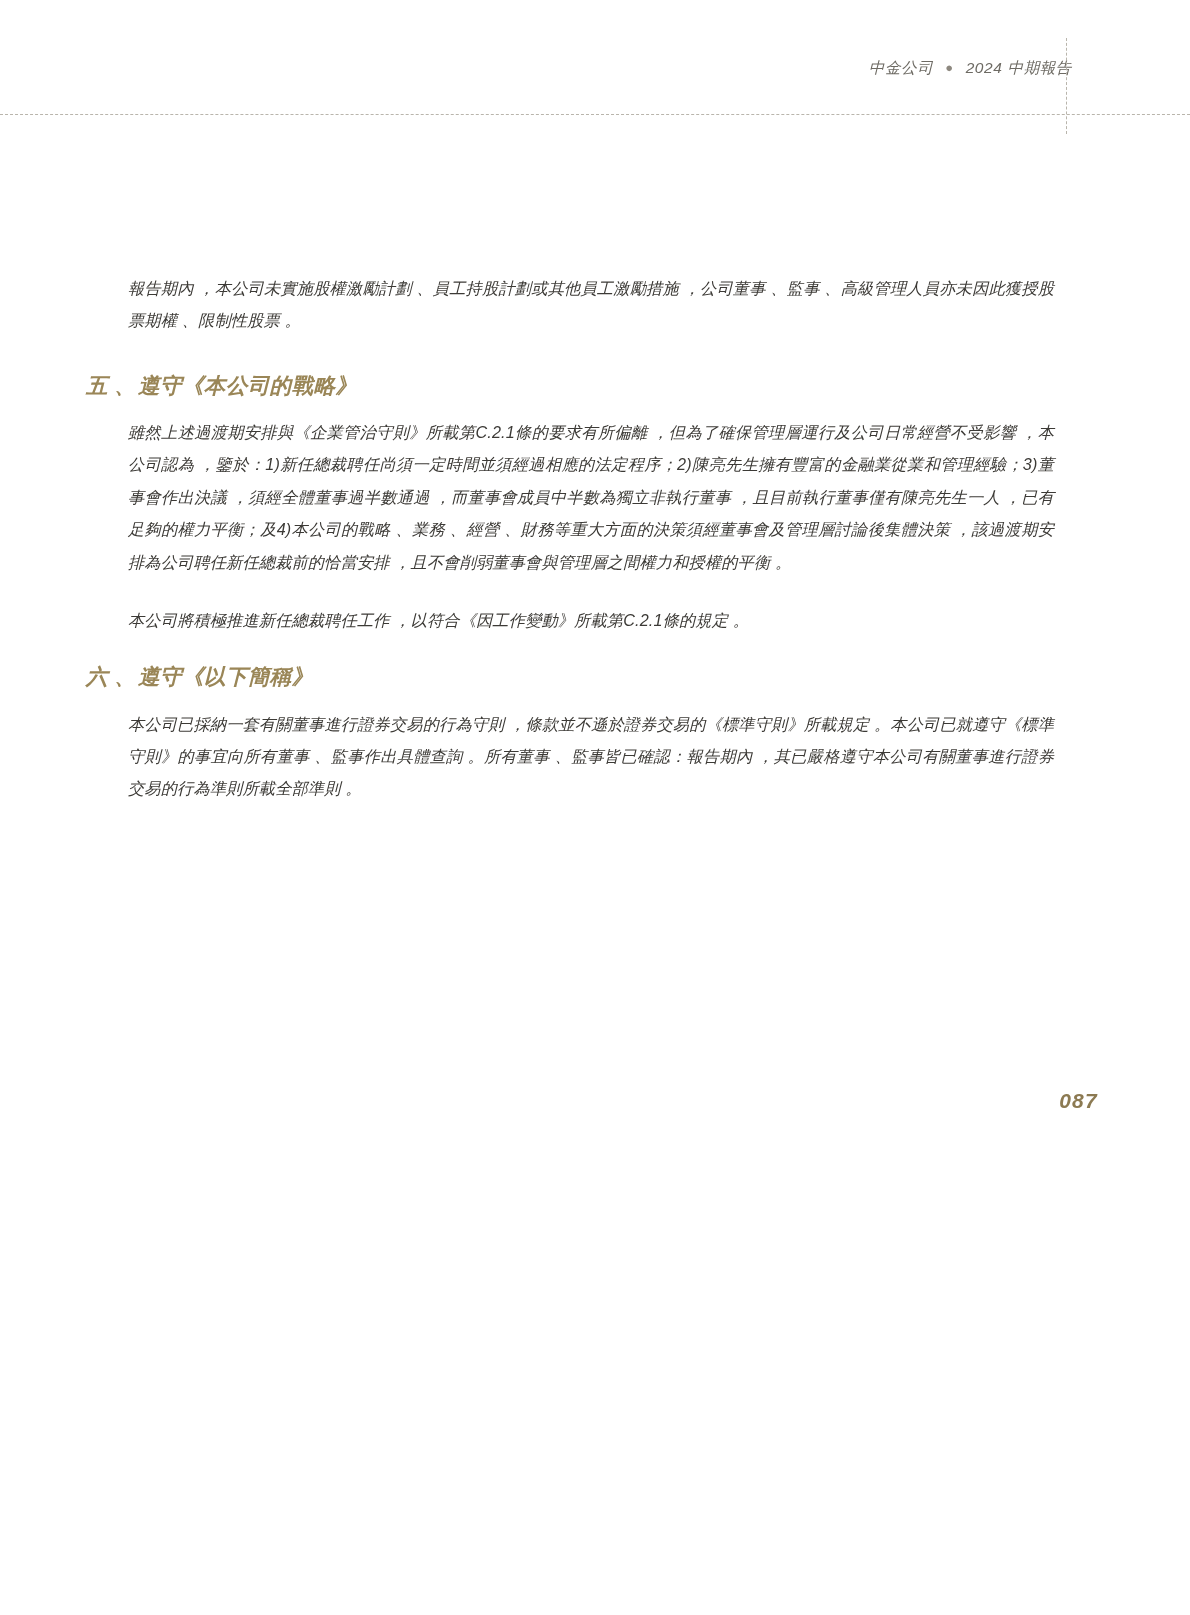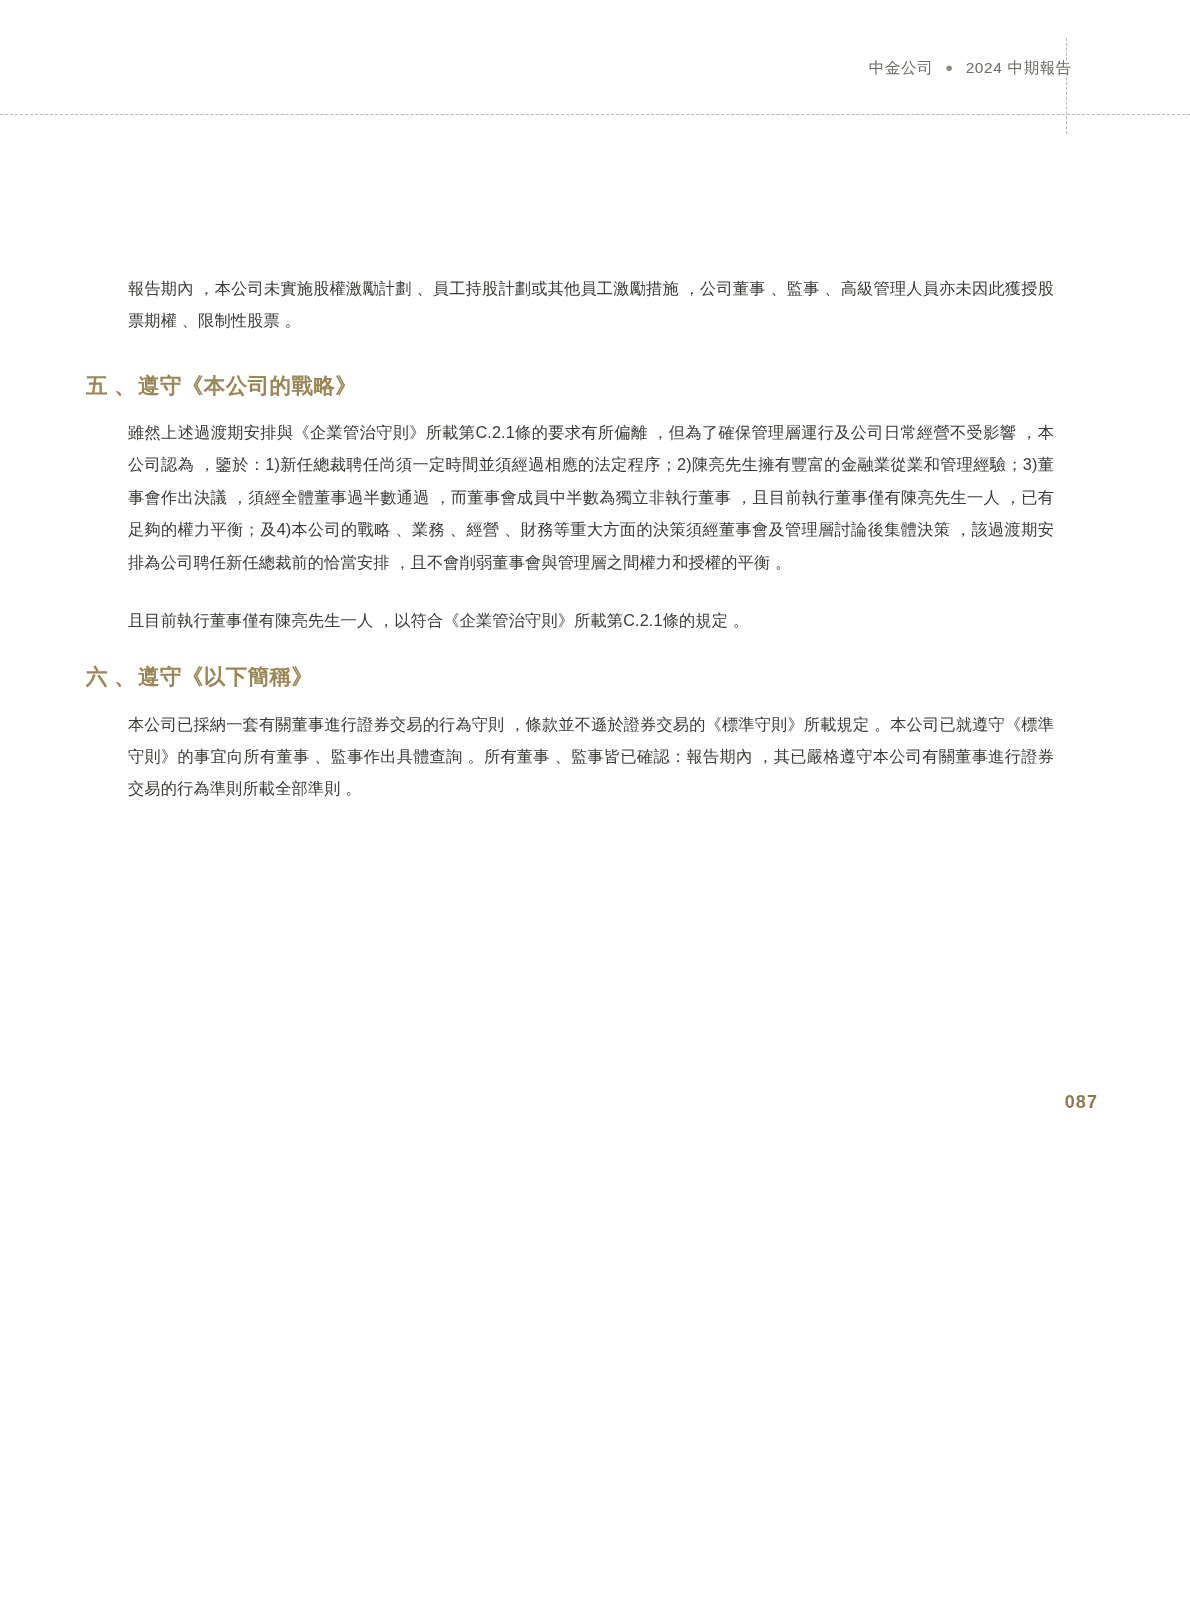--- a/index.html
+++ b/index.html
@@ -11,20 +11,21 @@
     font-family: "Liberation Sans", "DejaVu Sans", sans-serif;
     color: #3a3a38;
   }
   .page {
     position: relative;
     width: 1190px;
     height: 1191px;
     background: #ffffff;
     overflow: hidden;
     box-sizing: border-box;
+    font-style: italic;
   }
 
   
   .running-head {
     position: absolute;
     top: 58px;
     right: 118px;
     font-size: 15.5px;
     letter-spacing: 0.04em;
     color: #6d6a63;
@@ -96,21 +97,21 @@
   }
 
   .gap-lg { height: 34px; }
   .gap-md { height: 26px; }
 
   
   .page-number {
     position: absolute;
     right: 92px;
     bottom: 78px;
-    font-size: 18px;
+    font-size: 21px;
     font-weight: 700;
     color: #8c7a52;
     letter-spacing: 0.06em;
   }
 </style>
 </head>
 <body>
 
 <div class="page">
 
@@ -129,21 +130,21 @@
       <p class="para">報告期內 ，本公司未實施股權激勵計劃 、員工持股計劃或其他員工激勵措施 ，公司董事 、監事 、高級管理人員亦未因此獲授股票期權 、限制性股票 。</p>
     </div>
 
     <div class="gap-lg"></div>
 
     <h2 class="section-title">
       <span class="num">五 、</span><span>遵守《本公司的戰略》</span>
     </h2>
     <div class="body-block">
       <p class="para">雖然上述過渡期安排與《企業管治守則》所載第C.2.1條的要求有所偏離 ，但為了確保管理層運行及公司日常經營不受影響 ，本公司認為 ，鑒於：1)新任總裁聘任尚須一定時間並須經過相應的法定程序；2)陳亮先生擁有豐富的金融業從業和管理經驗；3)董事會作出決議 ，須經全體董事過半數通過 ，而董事會成員中半數為獨立非執行董事 ，且目前執行董事僅有陳亮先生一人 ，已有足夠的權力平衡；及4)本公司的戰略 、業務 、經營 、財務等重大方面的決策須經董事會及管理層討論後集體決策 ，該過渡期安排為公司聘任新任總裁前的恰當安排 ，且不會削弱董事會與管理層之間權力和授權的平衡 。</p>
-      <p class="para">且目前執行董事僅有陳亮先生一人 ，以符合《企業管治守則》所載第C.2.1條的規定 。</p>
+      <p class="para">本公司將積極推進新任總裁聘任工作 ，以符合《因工作變動》所載第C.2.1條的規定 。</p>
     </div>
 
     <div class="gap-md"></div>
 
     <h2 class="section-title">
       <span class="num">六 、</span><span>遵守《以下簡稱》</span>
     </h2>
     <div class="body-block">
       <p class="para">本公司已採納一套有關董事進行證券交易的行為守則 ，條款並不遜於證券交易的《標準守則》所載規定 。本公司已就遵守《標準守則》的事宜向所有董事 、監事作出具體查詢 。所有董事 、監事皆已確認：報告期內 ，其已嚴格遵守本公司有關董事進行證券交易的行為準則所載全部準則 。</p>
     </div>

